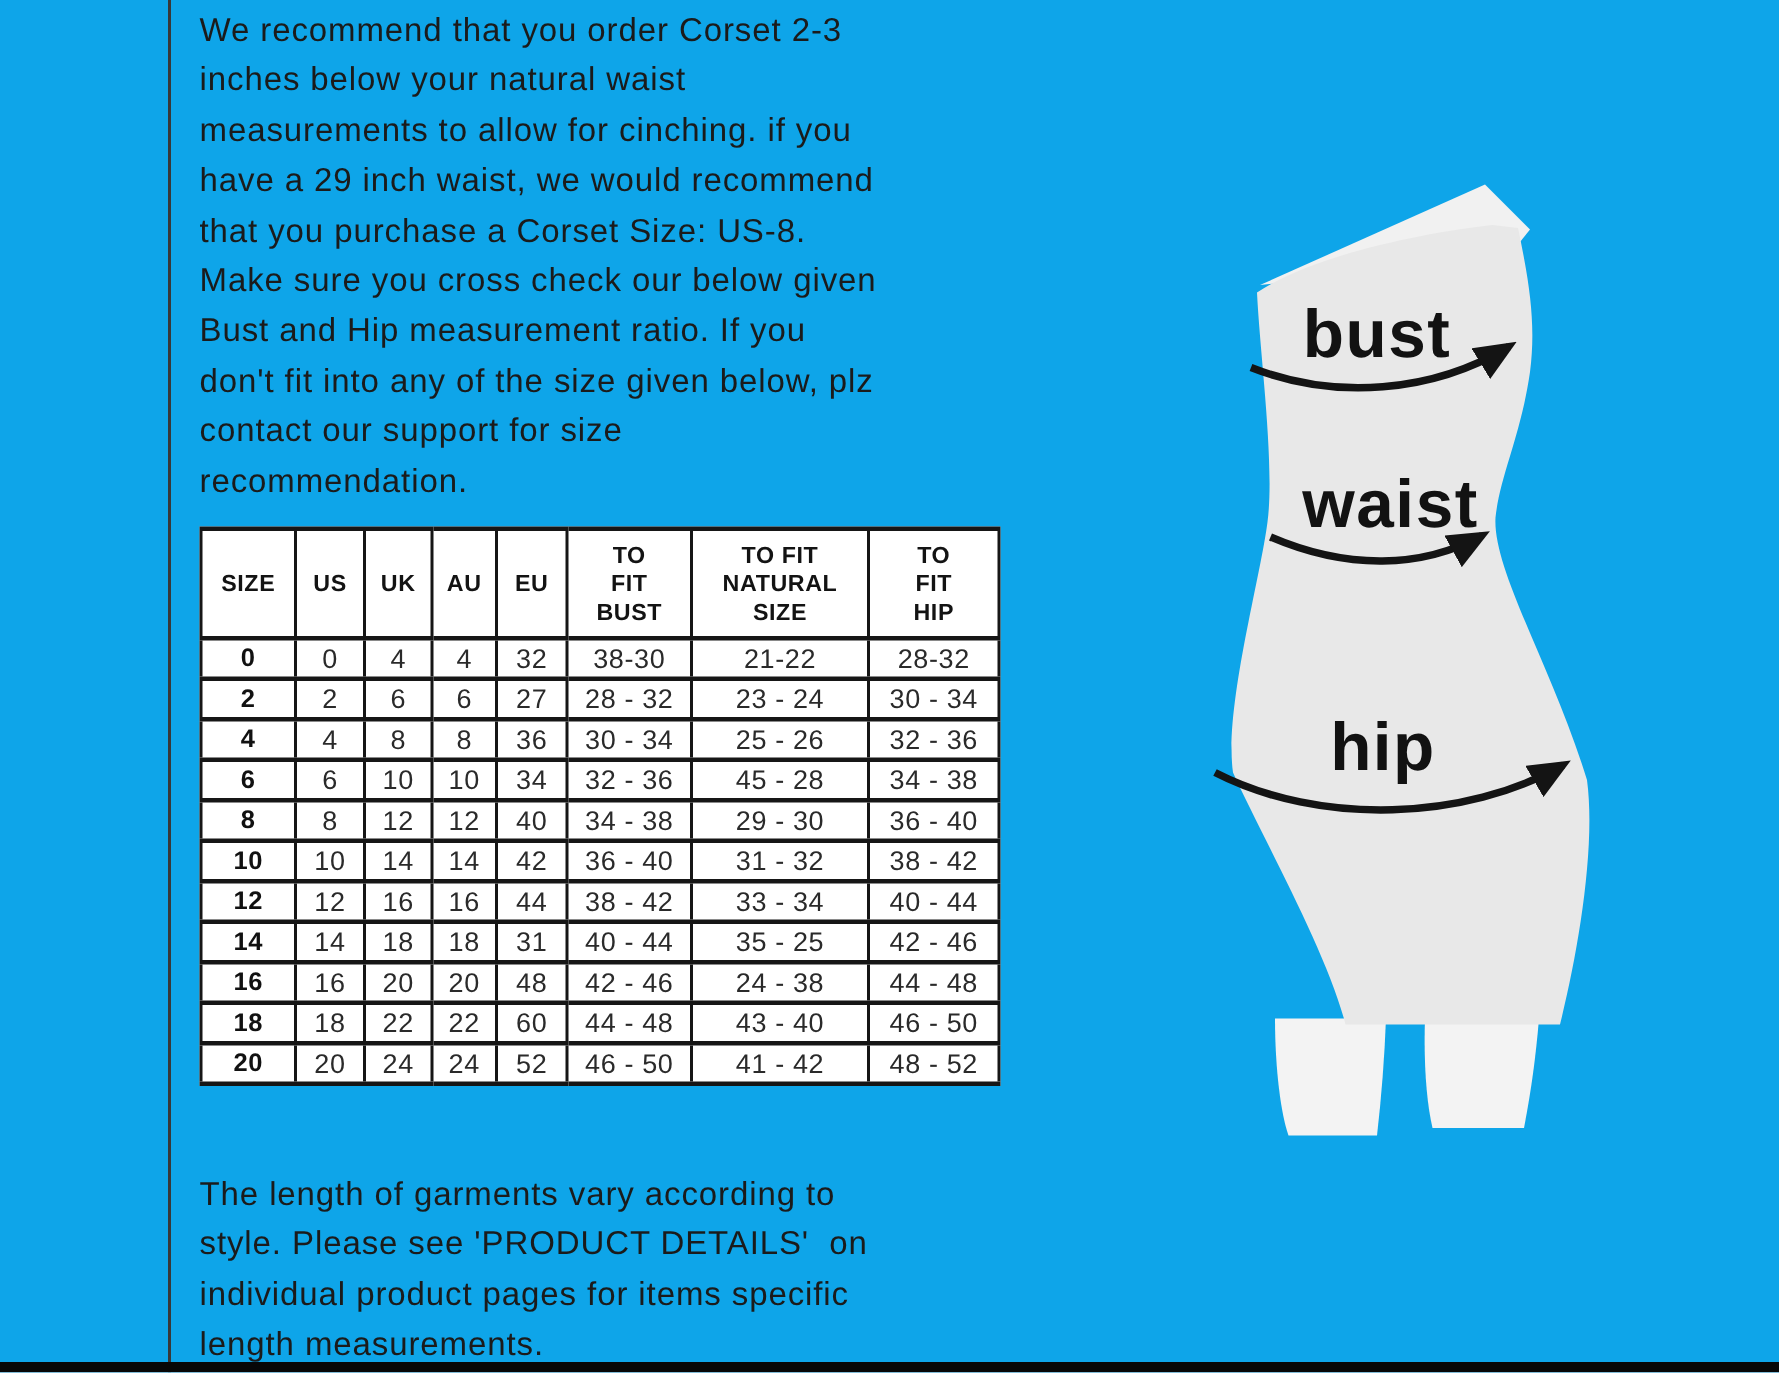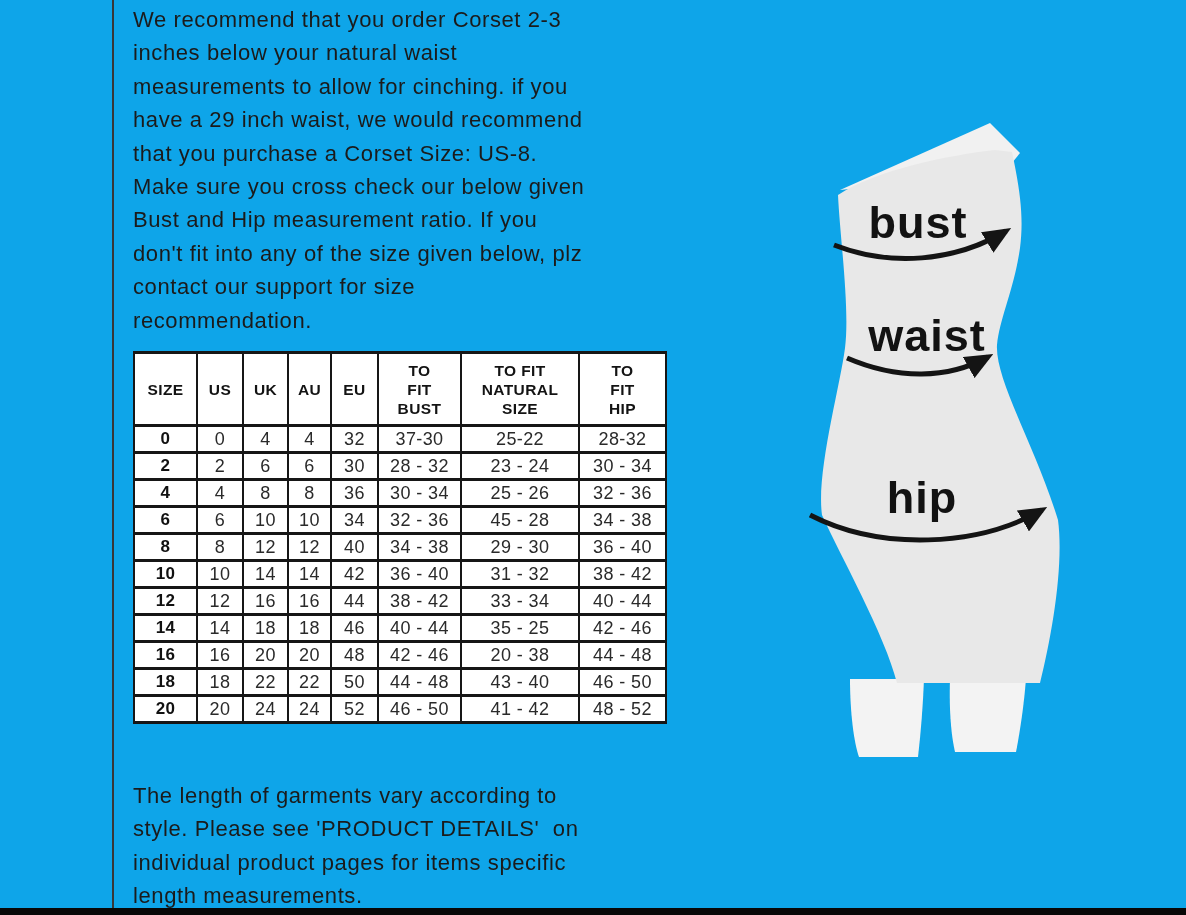--- a/index.html
+++ b/index.html
@@ -114,30 +114,30 @@
 HIP</th>
       </tr>
     </thead>
     <tbody>
         <tr>
           <td class="c-size">0</td>
           <td>0</td>
           <td>4</td>
           <td>4</td>
           <td>32</td>
-          <td>37-30</td>
-          <td>25-22</td>
+          <td>38-30</td>
+          <td>21-22</td>
           <td>28-32</td>
         </tr>
         <tr>
           <td class="c-size">2</td>
           <td>2</td>
           <td>6</td>
           <td>6</td>
-          <td>30</td>
+          <td>27</td>
           <td>28 - 32</td>
           <td>23 - 24</td>
           <td>30 - 34</td>
         </tr>
         <tr>
           <td class="c-size">4</td>
           <td>4</td>
           <td>8</td>
           <td>8</td>
           <td>36</td>
@@ -183,41 +183,41 @@
           <td>44</td>
           <td>38 - 42</td>
           <td>33 - 34</td>
           <td>40 - 44</td>
         </tr>
         <tr>
           <td class="c-size">14</td>
           <td>14</td>
           <td>18</td>
           <td>18</td>
-          <td>46</td>
+          <td>31</td>
           <td>40 - 44</td>
           <td>35 - 25</td>
           <td>42 - 46</td>
         </tr>
         <tr>
           <td class="c-size">16</td>
           <td>16</td>
           <td>20</td>
           <td>20</td>
           <td>48</td>
           <td>42 - 46</td>
-          <td>20 - 38</td>
+          <td>24 - 38</td>
           <td>44 - 48</td>
         </tr>
         <tr>
           <td class="c-size">18</td>
           <td>18</td>
           <td>22</td>
           <td>22</td>
-          <td>50</td>
+          <td>60</td>
           <td>44 - 48</td>
           <td>43 - 40</td>
           <td>46 - 50</td>
         </tr>
         <tr>
           <td class="c-size">20</td>
           <td>20</td>
           <td>24</td>
           <td>24</td>
           <td>52</td>

